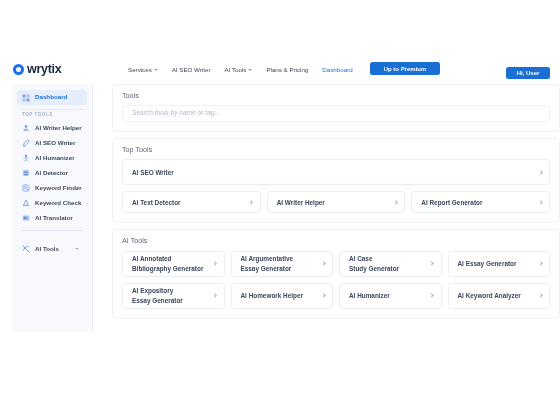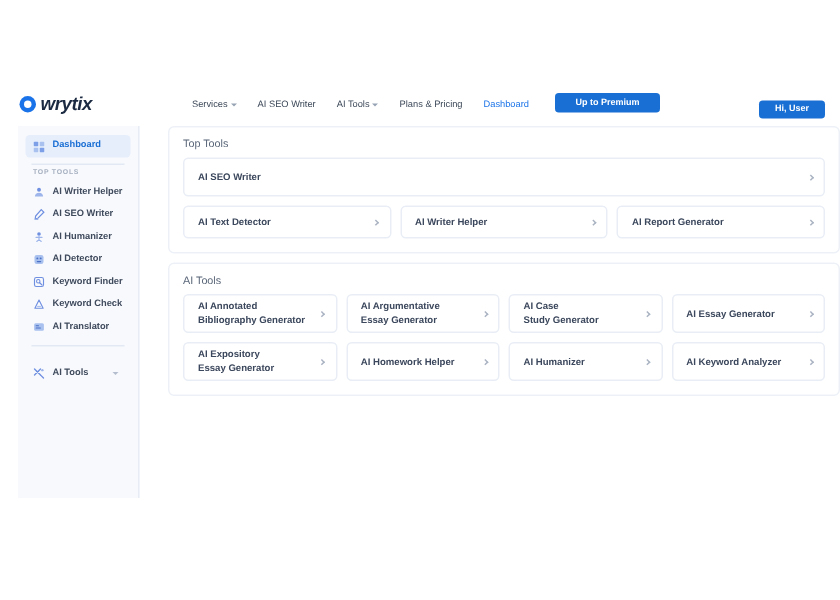--- a/index.html
+++ b/index.html
@@ -30,21 +30,20 @@
     align-items: center;
   }
 
   .brand {
     position: absolute;
     left: 13px; top: 0;
     height: 29px;
     display: flex;
     align-items: center;
     gap: 3px;
-    font-style: italic;
   }
   .brand-mark {
     width: 11px; height: 11px;
     border-radius: 50%;
     background: #1a73e8;
     position: relative;
     flex: 0 0 auto;
   }
   .brand-mark::after {
     content: "";
@@ -392,20 +391,26 @@
         <circle cx="12.5" cy="3.5" r="1.6" fill="#9db5ea"></circle>
       </svg>
       <span class="side-label">AI Tools</span>
       <span class="side-caret"></span>
     </div>
 
   </div>
 
   <div class="main">
 
+    <div class="panel">
+      <div class="panel-title">Tools</div>
+      <div class="search-box">
+        <span class="search-placeholder">Search tools by name or tag...</span>
+      </div>
+    </div>
 
     <div class="panel">
       <div class="panel-title">Top Tools</div>
 
       <div class="tool-card card-wide">
         <span class="tool-card-label">AI SEO Writer</span>
         <span class="chev"></span>
       </div>
 
       <div class="row-3">

